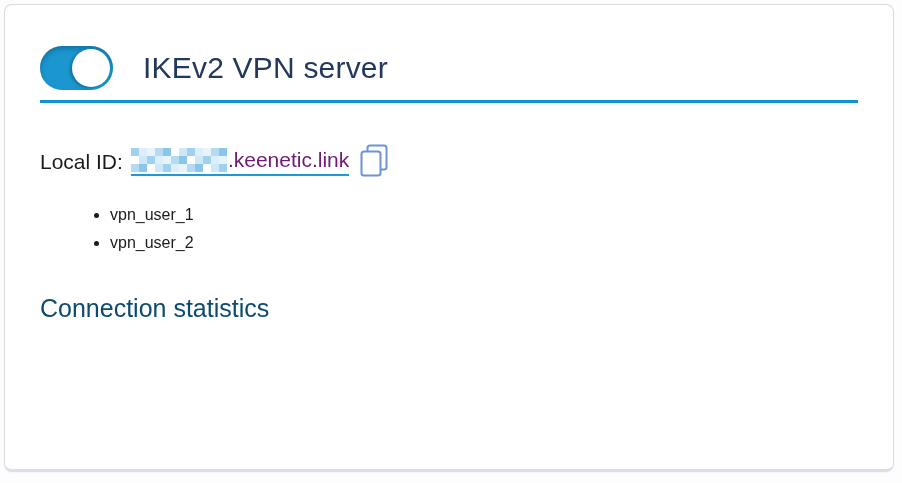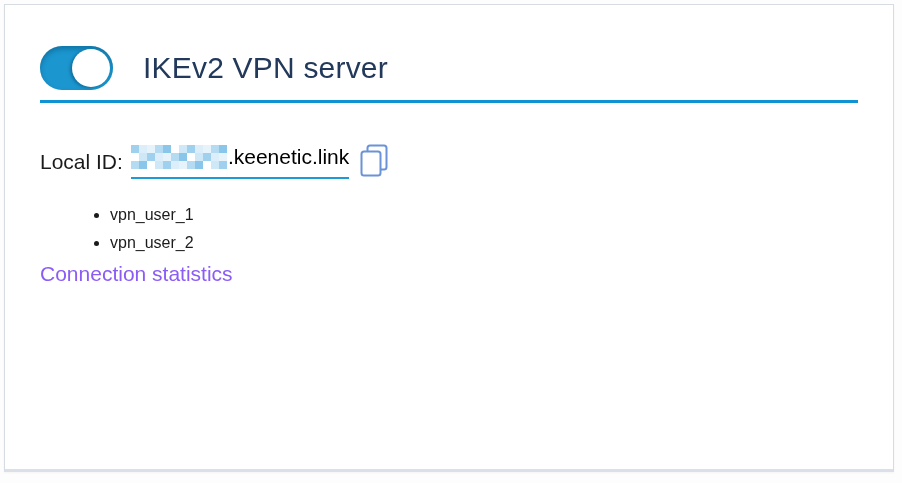--- a/index.html
+++ b/index.html
@@ -10,21 +10,21 @@
     color:#1b1b1b;
     overflow:hidden;
   }
   .card {
     position:absolute;
     left:4px; top:4px;
     width:890px; height:468px;
     background:#ffffff;
     border:1px solid #d7dbe2;
     border-bottom:3px solid #dbdfe8;
-    border-radius:0;
+    border-radius:8px;
     box-shadow:0 1px 2px rgba(0,0,0,0.04);
   }
   .card-inner { padding:41px 35px 0 35px; }
 
   
   .header-row { display:flex; align-items:center; }
   .toggle {
     position:relative;
     width:73px; height:44px;
     border-radius:22px;
@@ -61,23 +61,23 @@
     display:flex;
     align-items:center;
     font-size:21px;
   }
   .local-id-label { color:#1b1b1b; }
   .local-id-link {
     margin-left:8px;
     display:inline-flex;
     align-items:flex-start;
     text-decoration:none;
-    color:#000000;
+    color:#701a75;
     border-bottom:2px solid #1e9ad6;
-    padding-bottom:8px;
+    padding-bottom:2px;
     cursor:pointer;
   }
   .mosaic {
     display:inline-grid;
     grid-template-columns:repeat(12, 8px);
     grid-auto-rows:8px;
     margin-right:1px;
   }
   .mosaic i { display:block; }
   .copy-btn {
@@ -88,22 +88,23 @@
   }
 
   
   .access-label { margin-top:42px; font-size:21px; }
   .user-list { margin-top:26px; padding-left:70px; list-style:disc; }
   .user-list li { font-size:16px; margin-bottom:10px; }
 
   
   .stats-link {
     display:inline-block;
-    font-size:21px;
-    color:#8b5cf6;
+    margin-top:32px;
+    font-size:25px;
+    color:#0c4a6e;
     text-decoration:none;
     cursor:pointer;
   }
 </style>
 </head>
 <body>
 
 <div class="card">
   <div class="card-inner">
 

